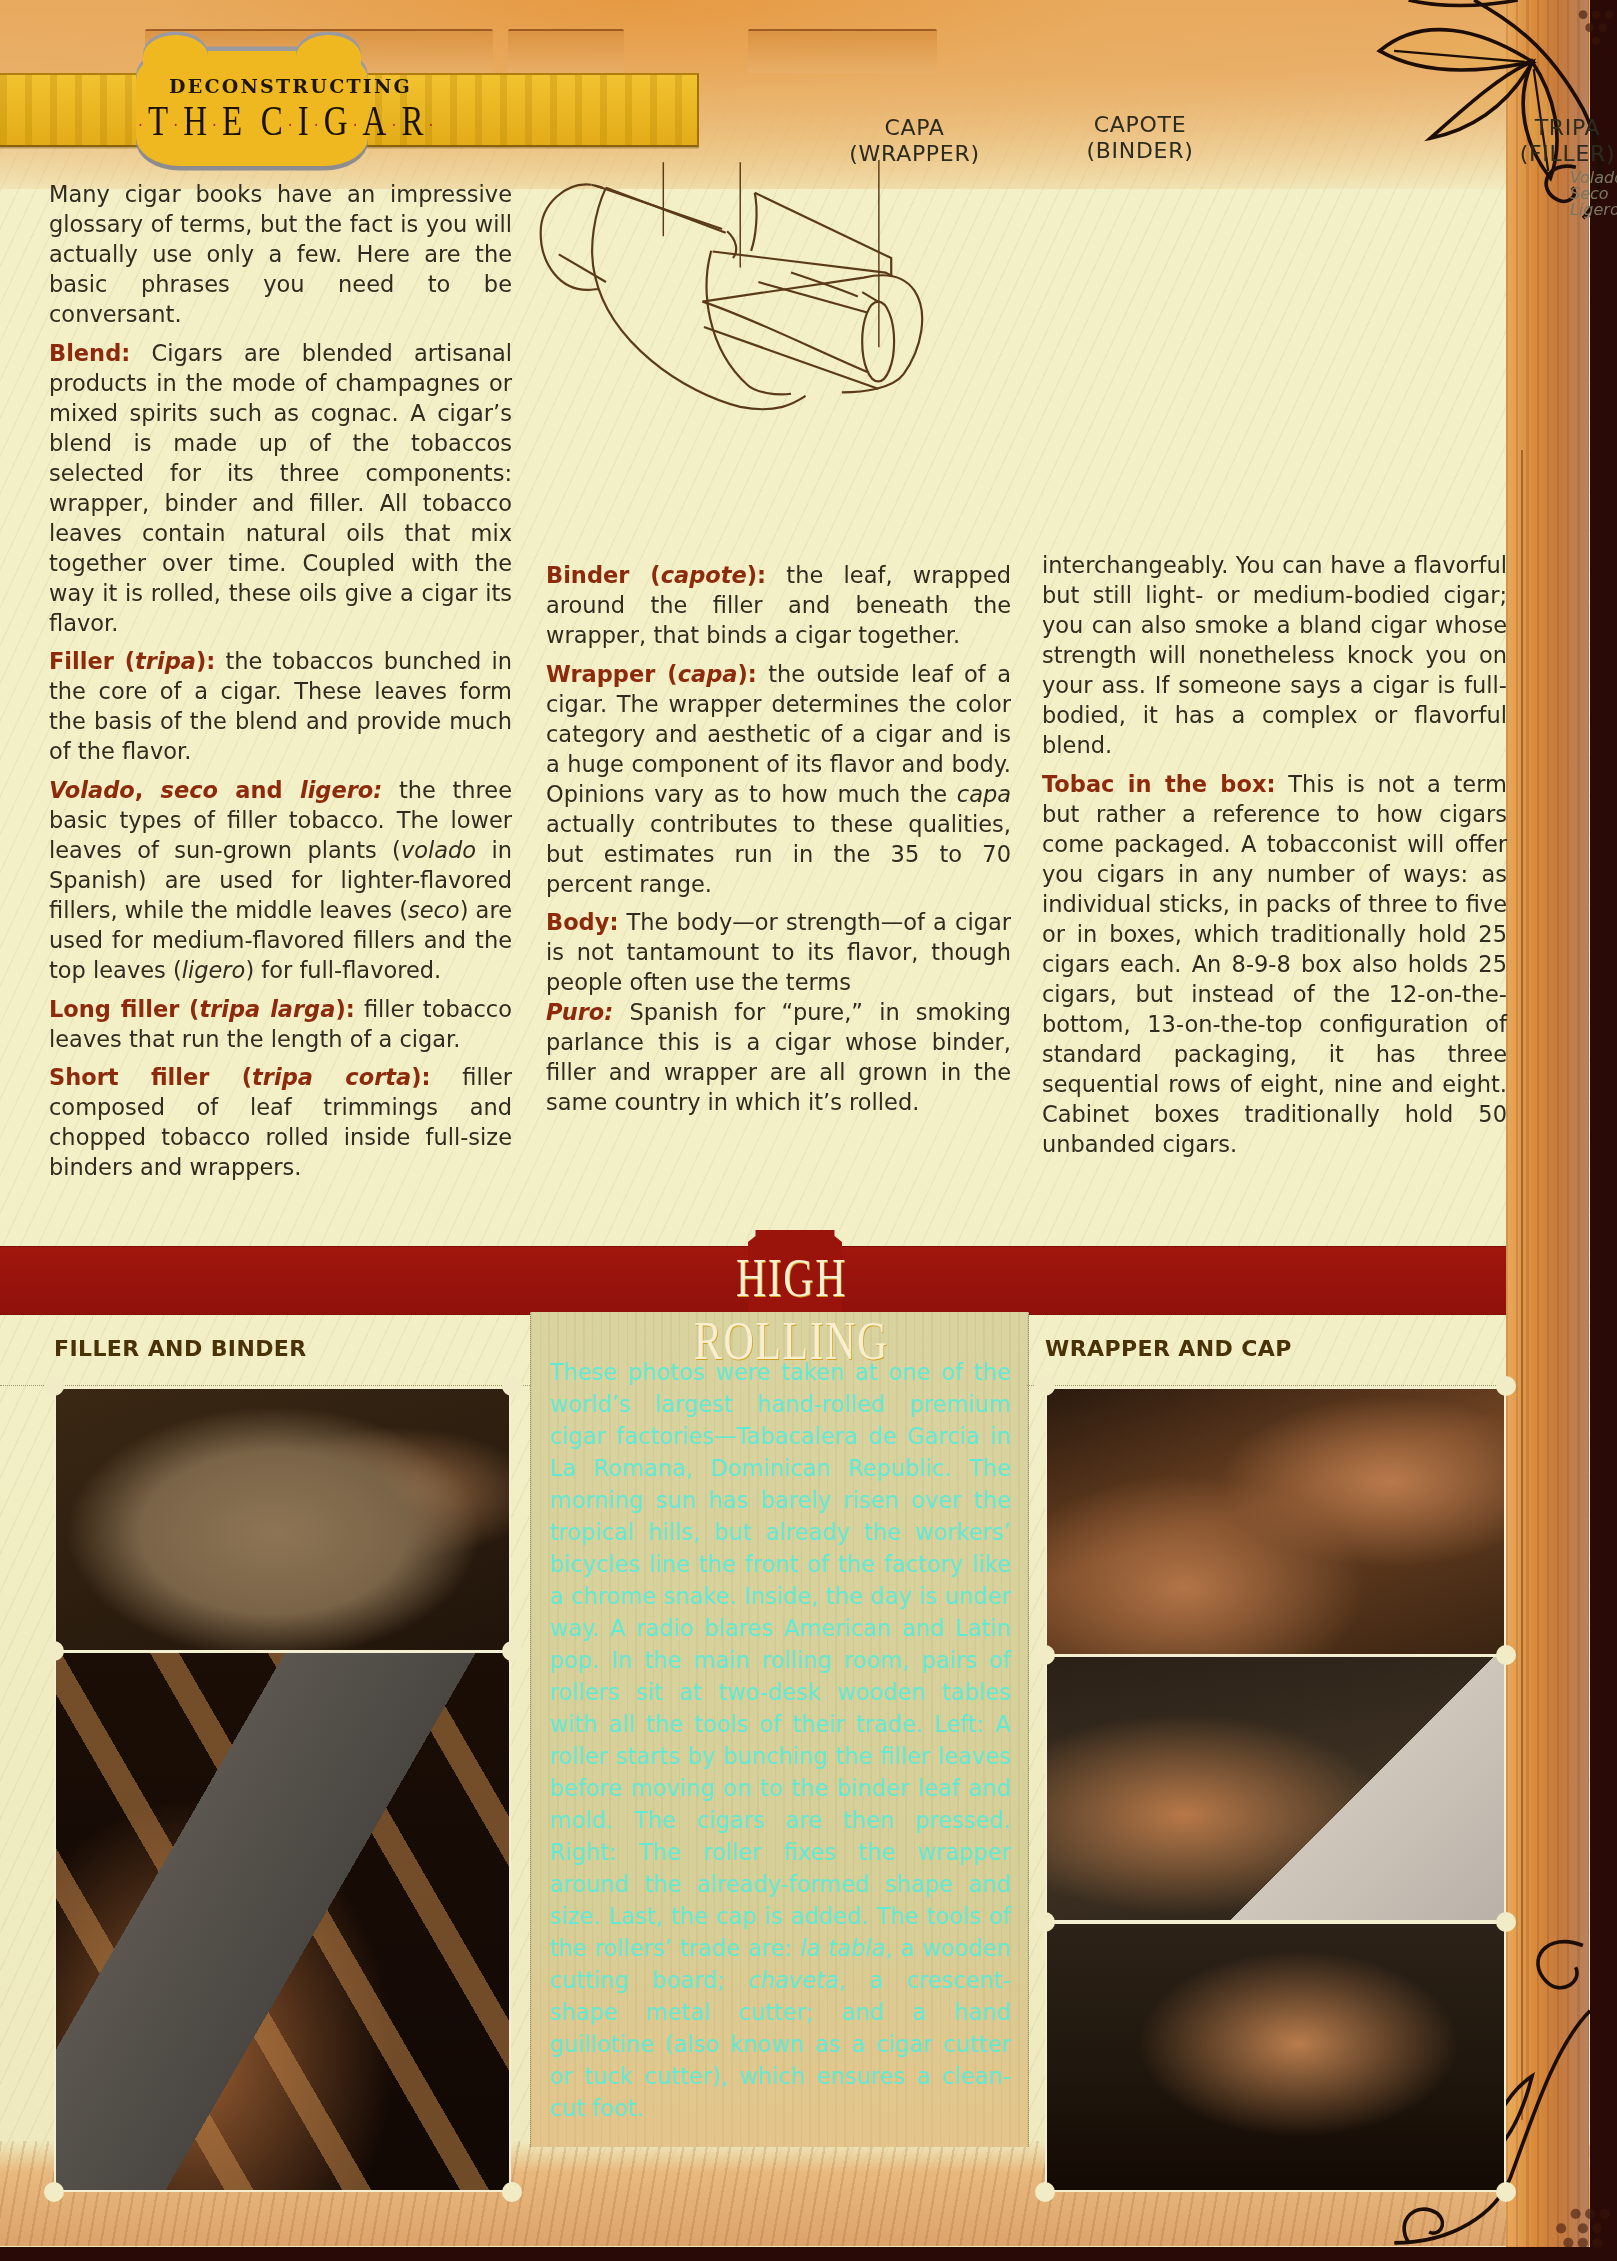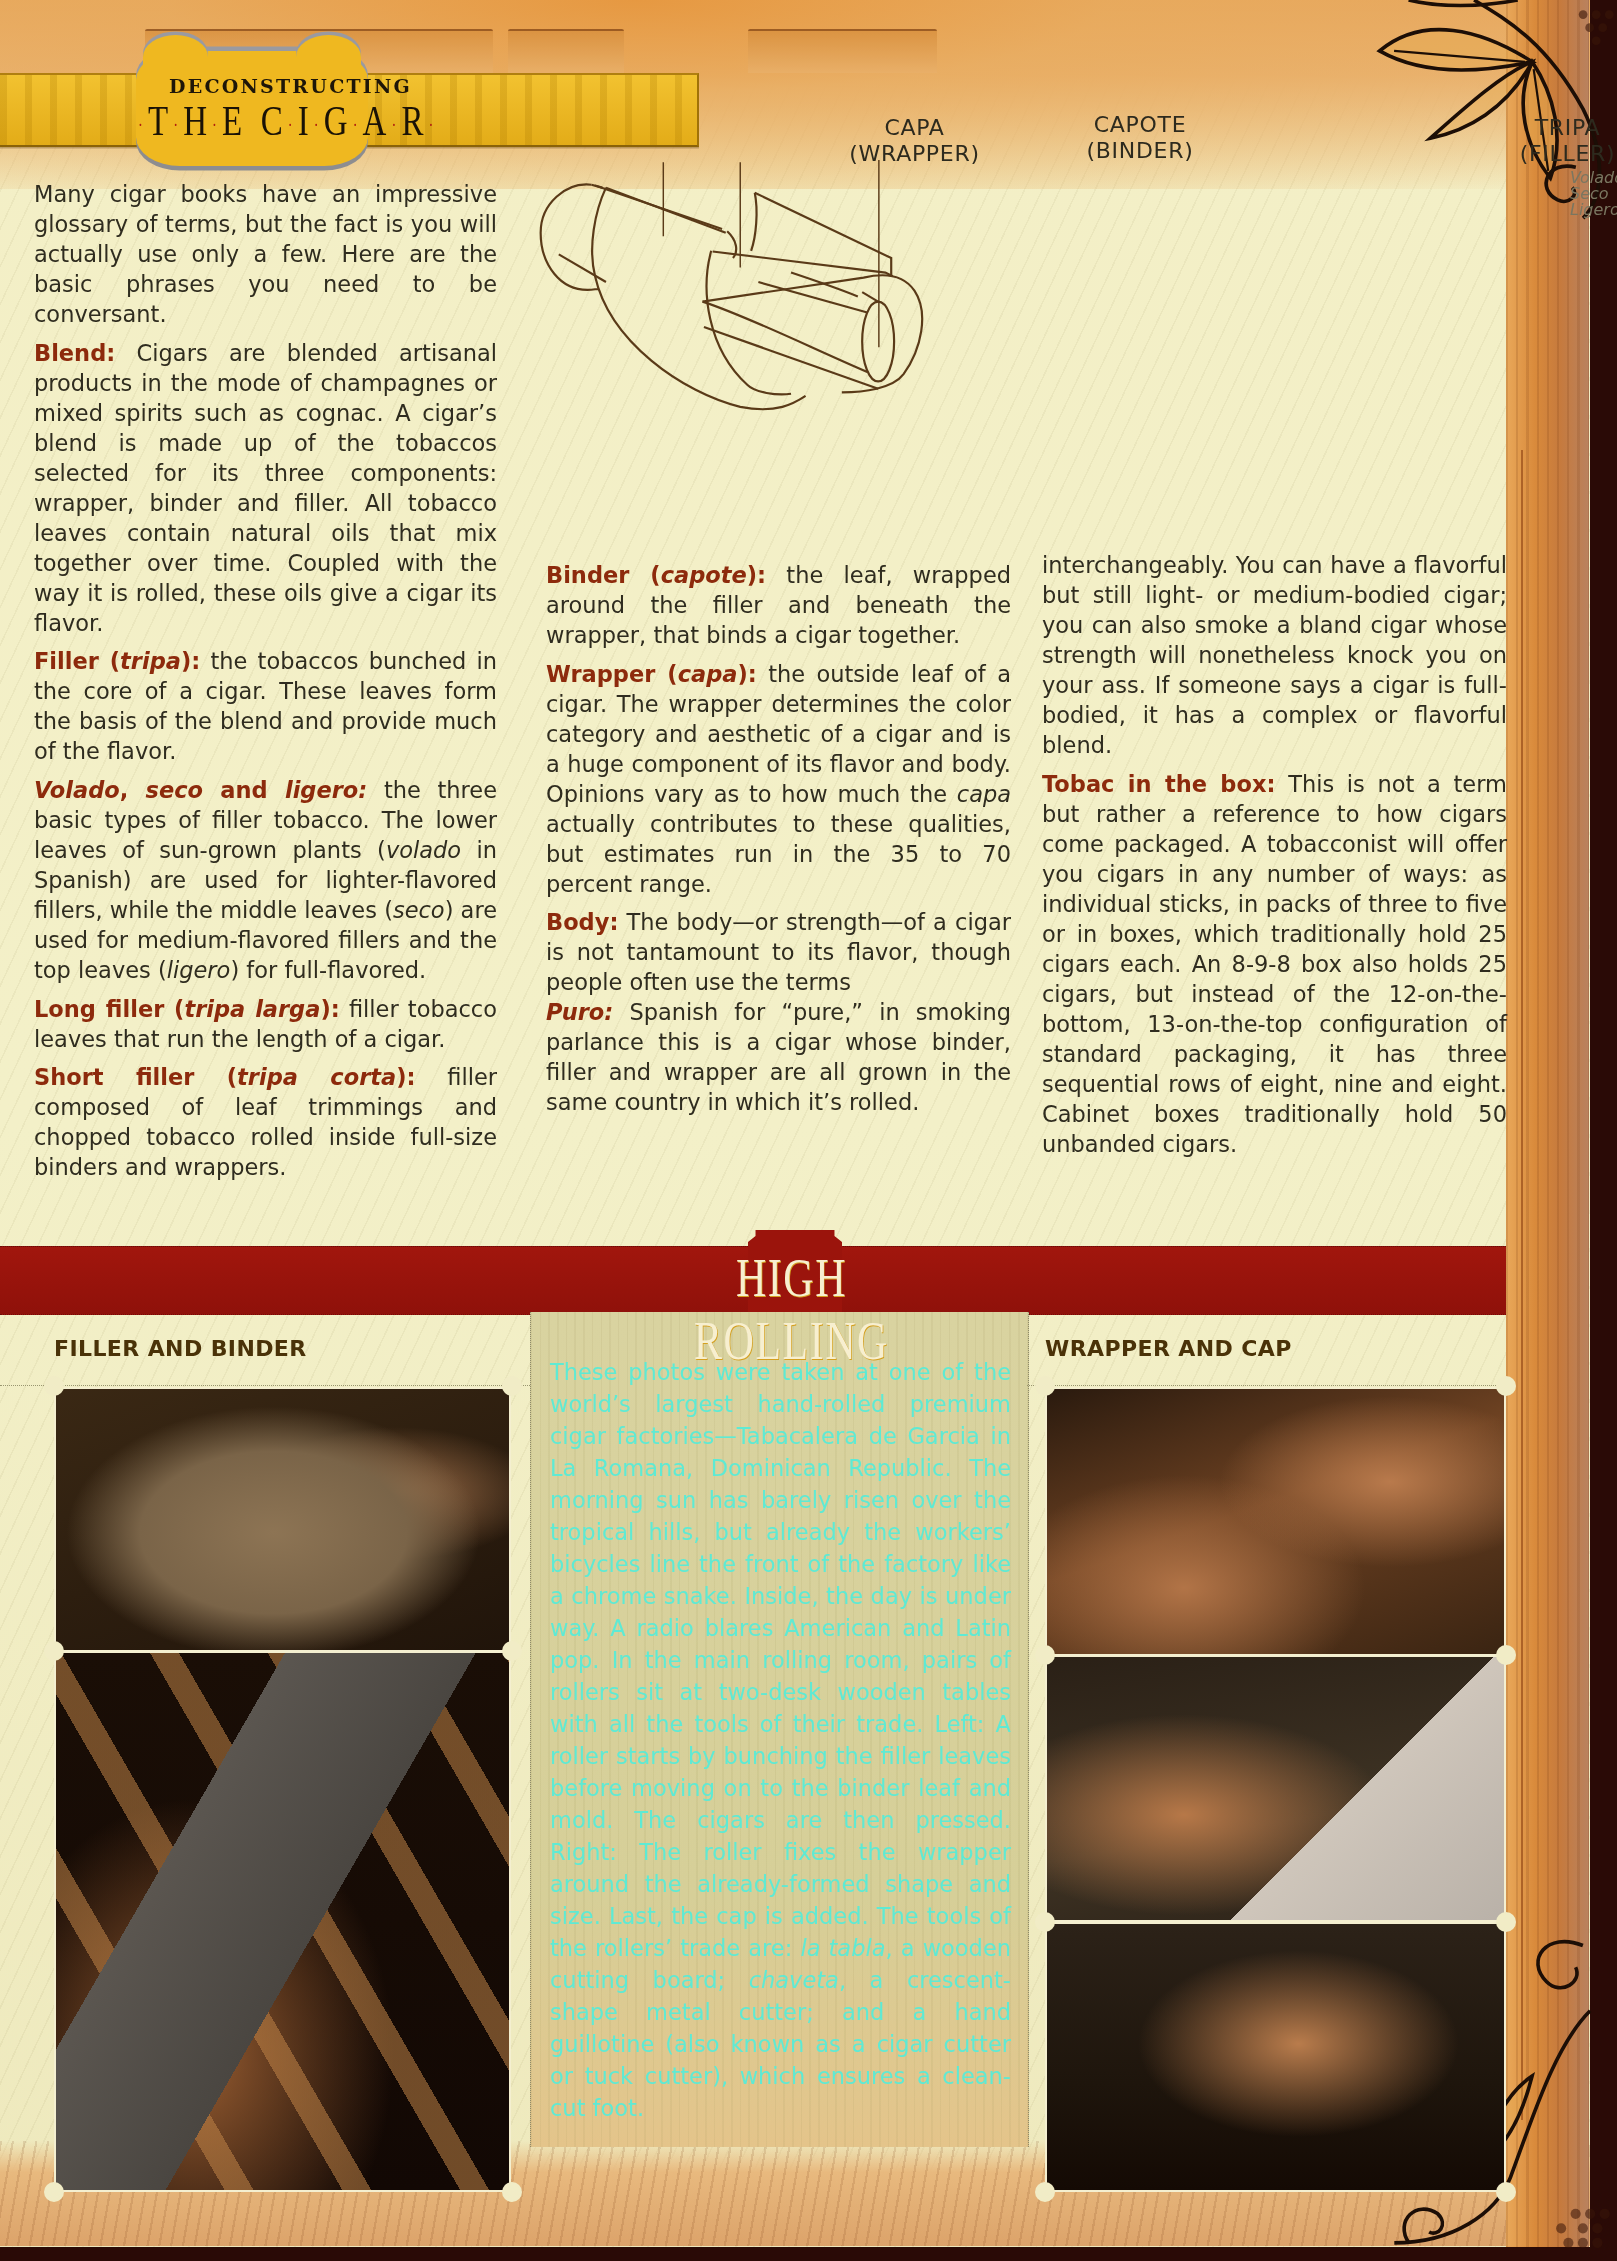--- a/index.html
+++ b/index.html
@@ -80,21 +80,21 @@
     position:absolute; text-align:center; font-size:22px; line-height:26px; color:#2d2a1e;
     letter-spacing:0.7px;
   }
   .diag-sub { position:absolute; font-style:italic; font-size:16px; line-height:16px; color:#7a7660; }
 
   
   .col { position:absolute; font-size:22.5px; line-height:30px; color:#2f2c1f; text-align:justify; }
   .col p { margin:0 0 8.7px 0; }
   .term { font-weight:bold; color:#8d2a0c; }
   .term i { font-style:italic; }
-  .col1 { left:34px; top:179px; width:463px; }
+  .col1 { left:49px; top:179px; width:463px; }
   .col2 { left:546px; top:560px; width:465px; }
   .col3 { left:1042px; top:550px; width:465px; }
 
   
   .red-band {
     position:absolute; left:0; top:1246px; width:1506px; height:67px;
     background:linear-gradient(180deg,#a1160d,#8f110a);
     border-top:1.5px dotted #6d0a05; border-bottom:1.5px dotted #6d0a05;
   }
   .red-tab {

